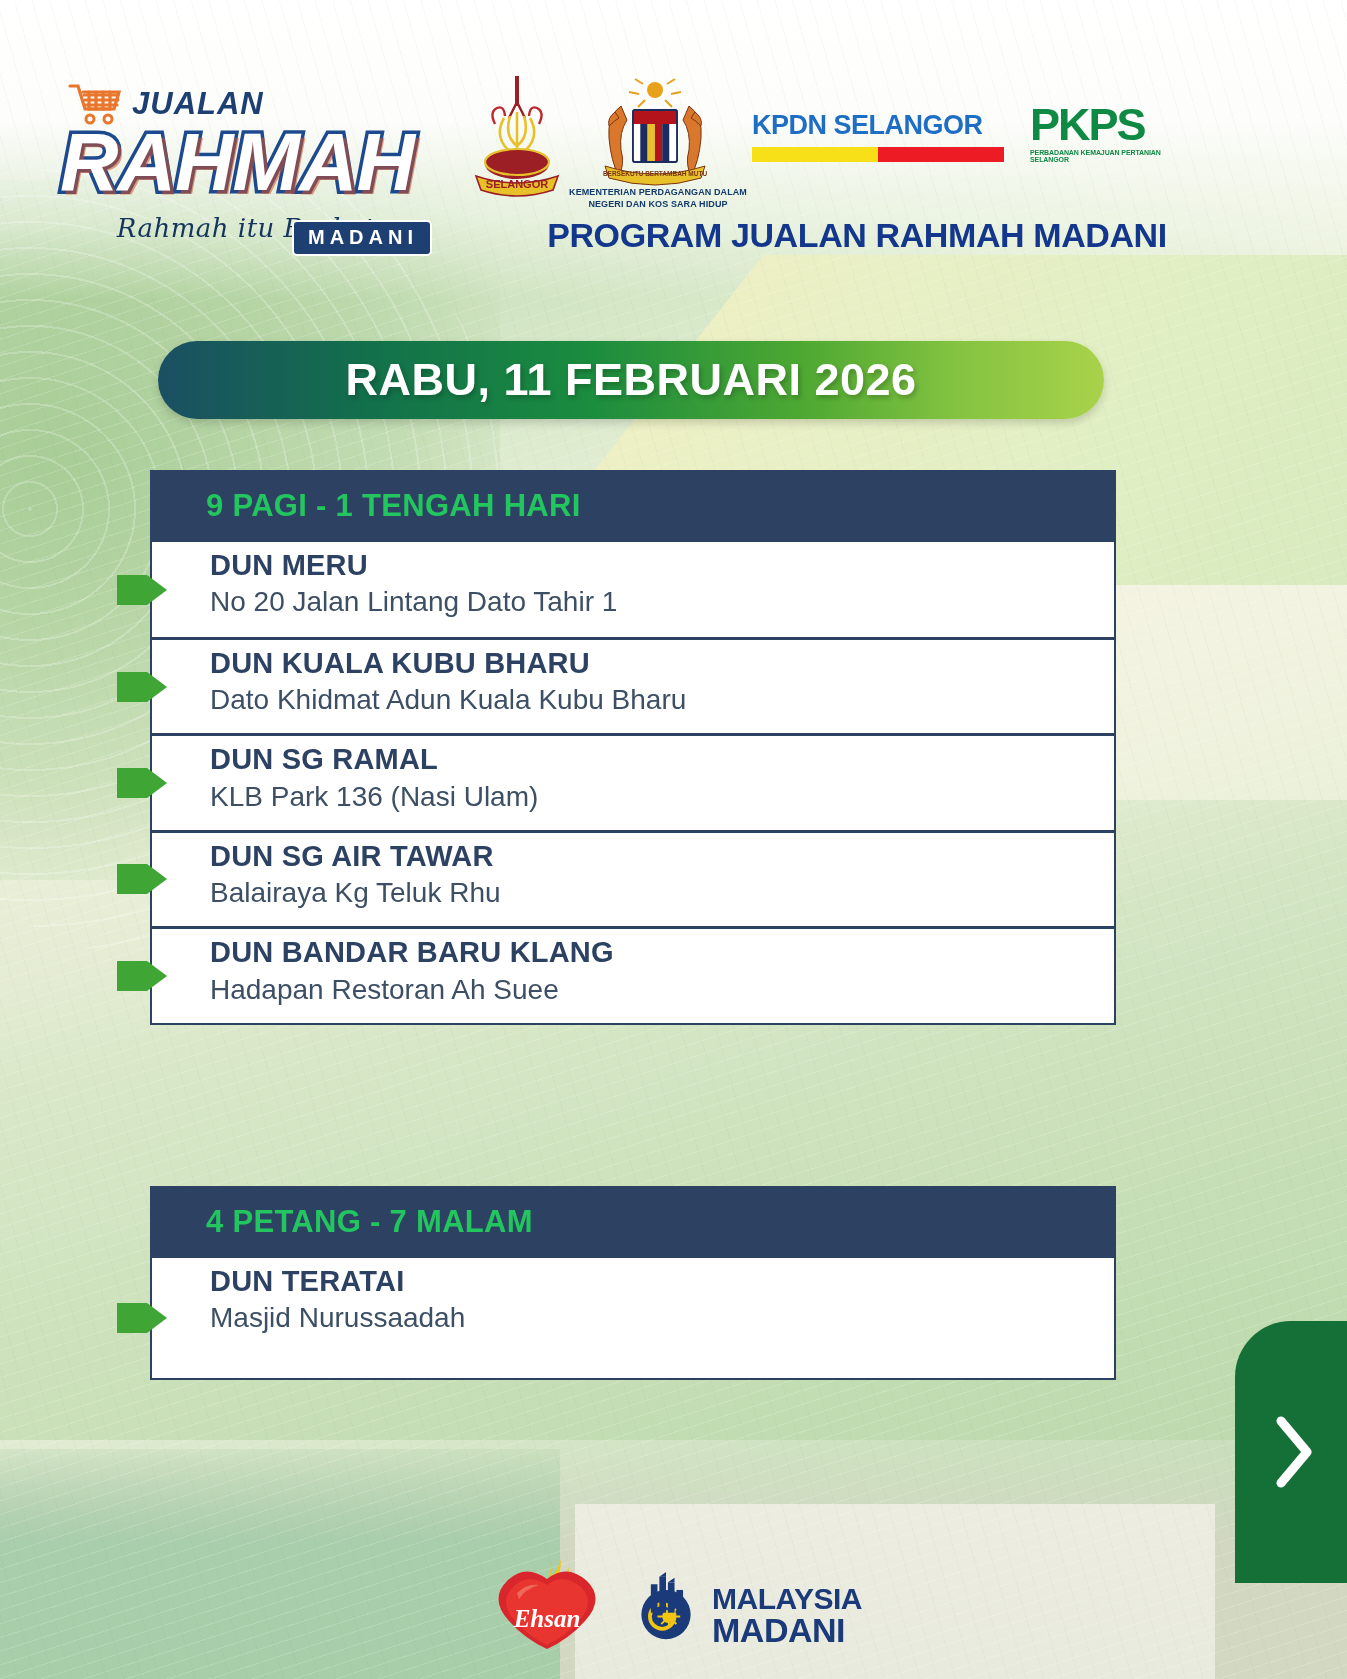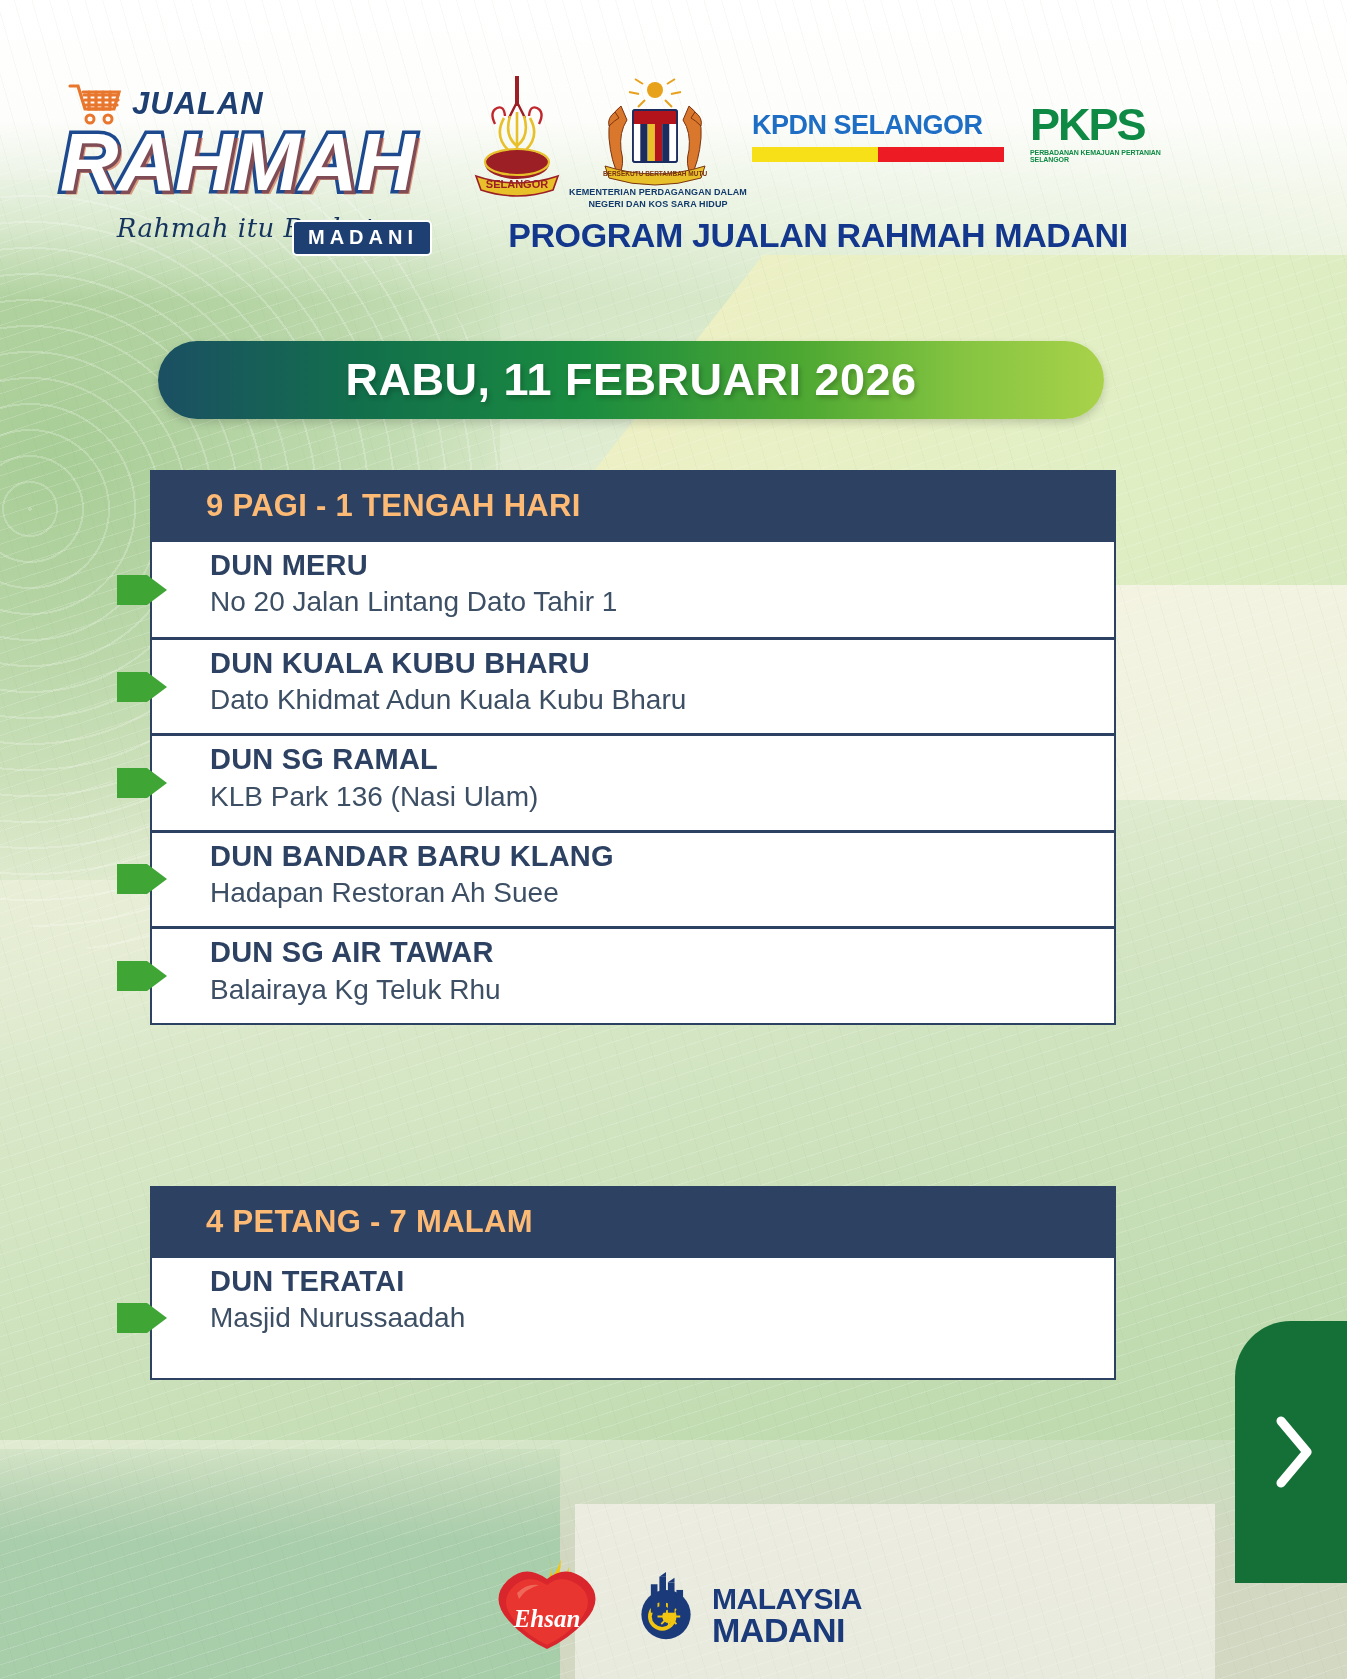--- a/index.html
+++ b/index.html
@@ -115,21 +115,21 @@
   .kpdn-logo { position: absolute; left: 752px; top: 110px; width: 252px; }
   .kpdn-word { font-size: 27px; font-weight: bold; color: #1d6ec4; letter-spacing: -0.5px; }
   .kpdn-bars { display: flex; height: 15px; margin-top: 6px; }
   .kpdn-bars .y { flex: 1; background: #f7e018; }
   .kpdn-bars .r { flex: 1; background: #ed1c24; }
   .pkps-logo { position: absolute; left: 1030px; top: 104px; width: 170px; }
   .pkps-word { font-size: 45px; font-weight: bold; color: #0f8a45; letter-spacing: -2px; line-height: 0.95; }
   .pkps-sub { font-size: 7px; font-weight: bold; color: #0f8a45; letter-spacing: -0.1px; margin-top: 2px; }
 
   .program-title {
-    position: absolute; left: 438px; top: 216px; width: 760px;
+    position: absolute; left: 477px; top: 216px; width: 760px;
     font-size: 34px; font-weight: bold; letter-spacing: -0.4px;
     color: #13378c; text-align: center;
   }
 
   
   .date-banner {
     position: absolute; left: 158px; top: 341px; width: 946px; height: 78px;
     border-radius: 39px;
     background: linear-gradient(90deg, #1b4f63 0%, #12704b 22%, #1a8b3f 45%, #4da832 68%, #85c441 85%, #a9d24a 100%);
     box-shadow: 0 4px 8px rgba(0,0,0,0.16);
@@ -142,21 +142,21 @@
 
   
   .block { position: absolute; left: 150px; width: 966px; }
   .block-a { top: 470px; }
   .block-b { top: 1186px; }
   .slot-header {
     background: #2d4263; height: 72px; display: flex; align-items: center;
     padding-left: 56px;
   }
   .slot-header-text {
-    color: #fdba74; font-size: 31px; font-weight: bold; letter-spacing: 0.3px;
+    color: #22c55e; font-size: 31px; font-weight: bold; letter-spacing: 0.3px;
   }
   .rows { background: #ffffff; border: 2px solid #2d4263; border-top: none; }
   .row {
     position: relative; padding: 6px 20px 16px 58px; min-height: 95px;
     border-top: 3px solid #2d4263;
   }
   .rows .row:first-child { border-top: none; }
   .row-title {
     font-size: 29px; font-weight: bold; color: #2d4263; letter-spacing: 0.2px;
     line-height: 1.22;
@@ -333,32 +333,32 @@
         <div class="row-title">DUN SG RAMAL</div>
         <div class="row-sub">KLB Park 136 (Nasi Ulam)</div>
       </div>
 
       <div class="row">
         <span class="arrow">
           <svg viewBox="0 0 52 42" width="52" height="42">
               <path d="M0 6 h30 l20 15 l-20 15 h-30 z" fill="#3fa535"></path>
             </svg>
         </span>
+        <div class="row-title">DUN SG AIR TAWAR</div>
+        <div class="row-sub">Balairaya Kg Teluk Rhu</div>
+      </div>
+
+      <div class="row">
+        <span class="arrow">
+          <svg viewBox="0 0 52 42" width="52" height="42">
+              <path d="M0 6 h30 l20 15 l-20 15 h-30 z" fill="#3fa535"></path>
+            </svg>
+        </span>
         <div class="row-title">DUN BANDAR BARU KLANG</div>
         <div class="row-sub">Hadapan Restoran Ah Suee</div>
-      </div>
-
-      <div class="row">
-        <span class="arrow">
-          <svg viewBox="0 0 52 42" width="52" height="42">
-              <path d="M0 6 h30 l20 15 l-20 15 h-30 z" fill="#3fa535"></path>
-            </svg>
-        </span>
-        <div class="row-title">DUN SG AIR TAWAR</div>
-        <div class="row-sub">Balairaya Kg Teluk Rhu</div>
       </div>
 
     </div>
   </div>
 
   <div class="block block-b">
     <div class="slot-header">
       <span class="slot-header-text">4 PETANG - 7 MALAM</span>
     </div>
     <div class="rows">

